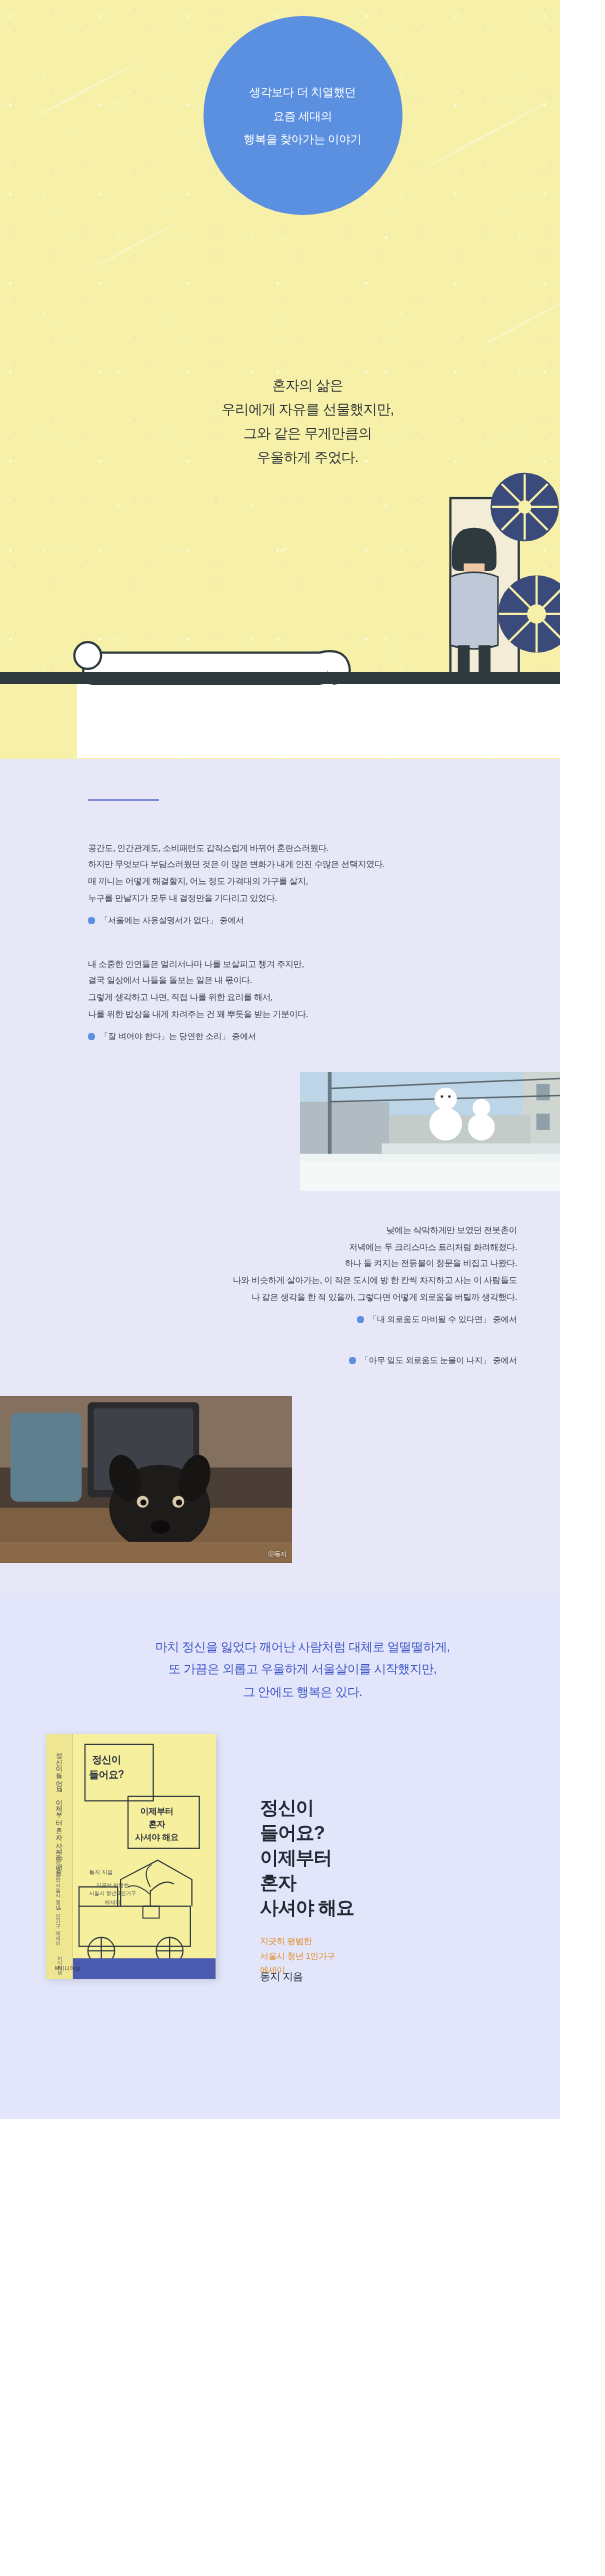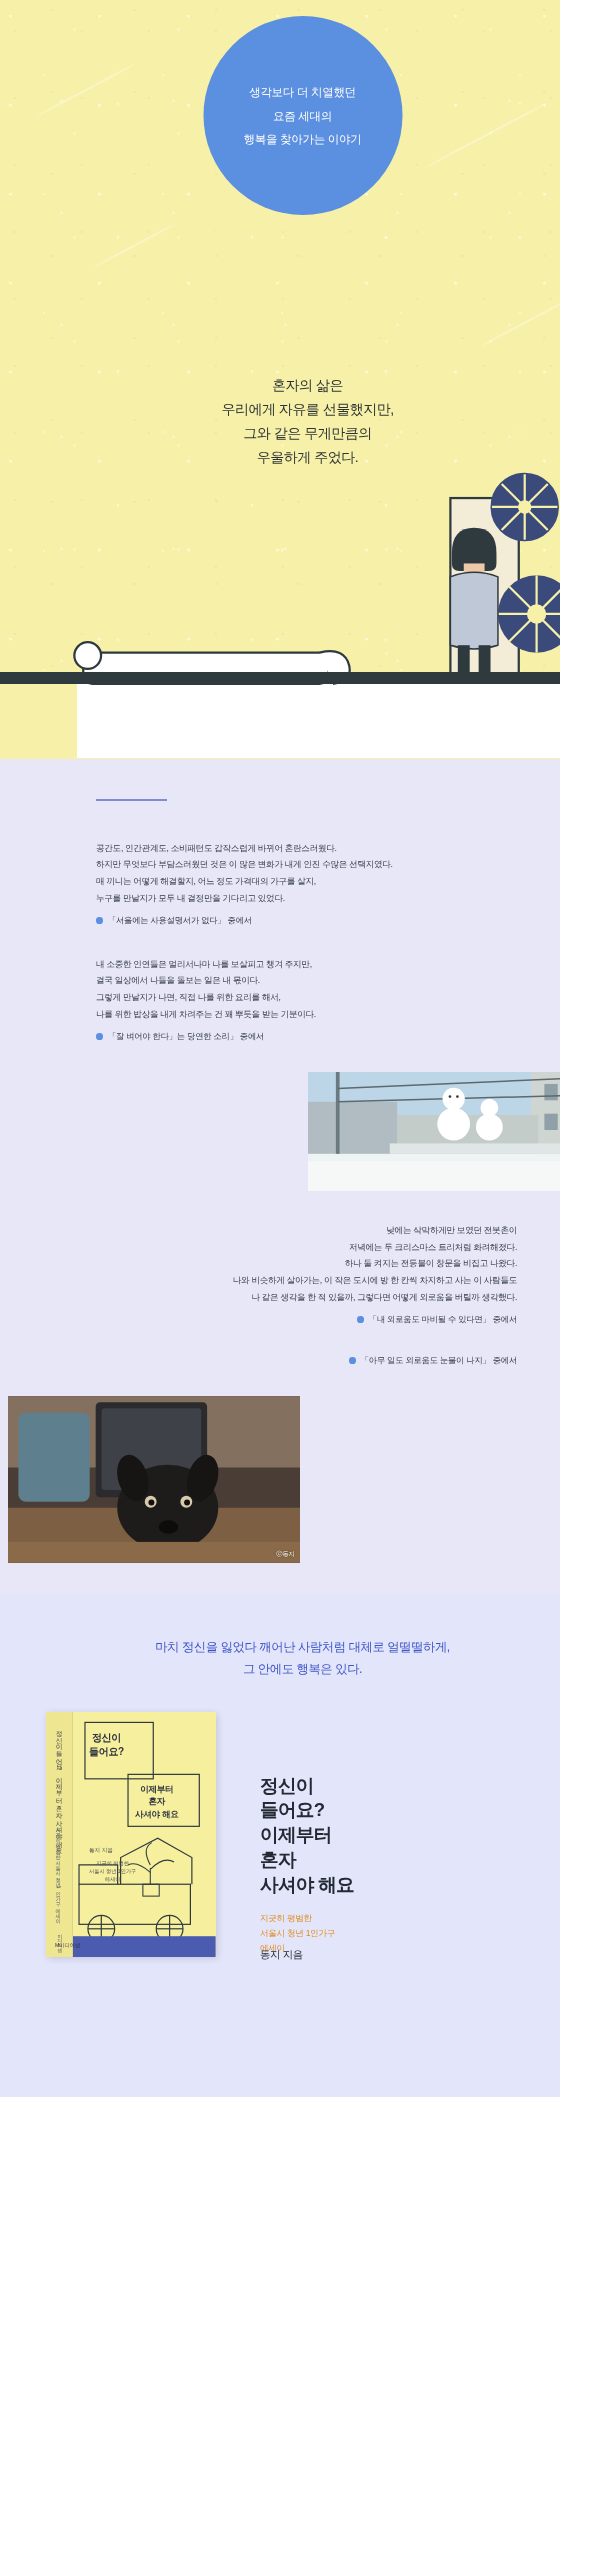--- a/index.html
+++ b/index.html
@@ -105,21 +105,21 @@
     width: 77px; height: 74px;
     background: #f7f0a8;
     z-index: 5;
   }
 
   
   .sec-text {
     position: relative;
     width: 605px;
     background: #e7e7f7;
-    padding: 40px 0 31px 8px;
+    padding: 40px 0 31px 0;
   }
   .rule {
     width: 71px; height: 1.5px;
     background: #7e8bd6;
     margin: 0 0 39px 88px;
   }
   .para {
     color: #333a44;
     font-size: 8.6px;
     line-height: 1.95;
@@ -389,21 +389,21 @@
       <div class="src left">
         <span class="dot"></span>
         <span>「서울에는 사용설명서가 없다」 중에서</span>
       </div>
     </div>
 
     <div class="blk">
       <div class="para left">
         <div>내 소중한 인연들은 멀리서나마 나를 보살피고 챙겨 주지만,</div>
         <div>결국 일상에서 나들을 돌보는 일은 내 몫이다.</div>
-        <div>그렇게 만날지가 나면, 직접 나를 위한 요리를 해서,</div>
+        <div>그렇게 생각하고 나면, 직접 나를 위한 요리를 해서,</div>
         <div>나를 위한 밥상을 내게 차려주는 건 꽤 뿌듯을 받는 기분이다.</div>
       </div>
       <div class="src left">
         <span class="dot"></span>
         <span>「잘 벼어야 한다」는 당연한 소리」 중에서</span>
       </div>
     </div>
 
     <div class="photo photo-snow">
       <svg width="304" height="119" viewBox="0 0 409 160">
@@ -472,20 +472,21 @@
           <ellipse cx="216" cy="176" rx="13" ry="9" fill="#0d0c0b"></ellipse>
         </g>
         <rect x="0" y="196" width="393" height="28" fill="#8a6a48"></rect>
       </svg>
       <span class="credit">ⓒ동지</span>
     </div>
   </section>
 
   <section class="sec-close">
     <div class="close-line">마치 정신을 잃었다 깨어난 사람처럼 대체로 얼떨떨하게,</div>
+    <div class="close-line">또 가끔은 외롭고 우울하게 서울살이를 시작했지만,</div>
     <div class="close-line">그 안에도 행복은 있다.</div>
 
     <div class="book-wrap">
 
       <div class="book">
         <svg class="cover-art" width="170" height="245" viewBox="0 0 228 330">
           <rect x="0" y="0" width="228" height="330" fill="#f6ef9d"></rect>
           <rect x="52" y="14" width="92" height="76" fill="none" stroke="#2f3a3f" stroke-width="1.6"></rect>
           <rect x="110" y="84" width="96" height="70" fill="none" stroke="#2f3a3f" stroke-width="1.6"></rect>
 

